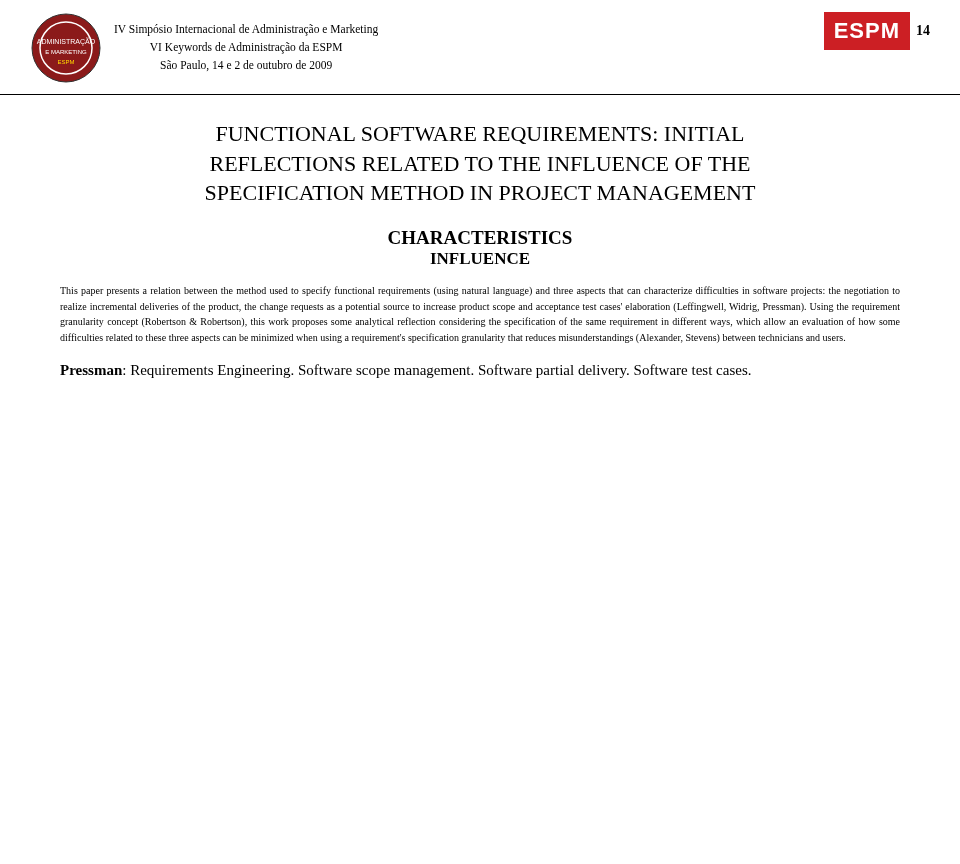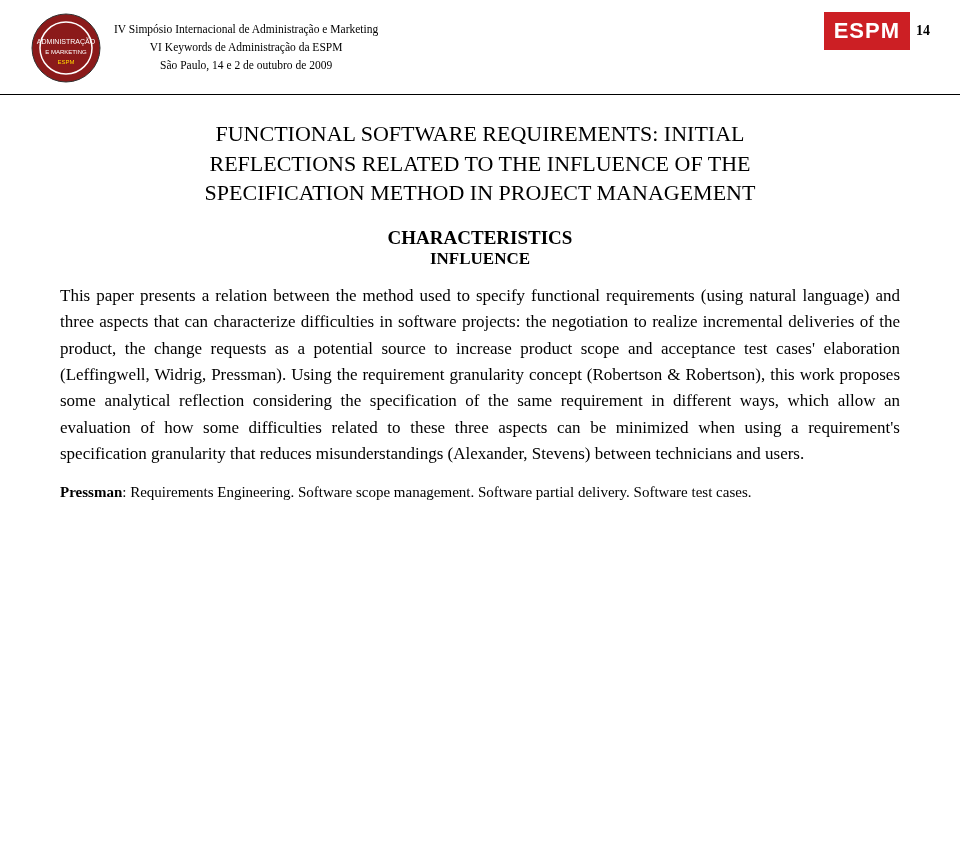--- a/index.html
+++ b/index.html
@@ -95,21 +95,21 @@
     }
 
     .abstract-title {
       text-align: center;
       font-size: 17px;
       font-weight: bold;
       margin-bottom: 14px;
     }
 
     .body-text {
-      font-size: 17px;
+      font-size: 10px;
       line-height: 1.55;
       text-align: justify;
       margin-bottom: 14px;
       font-family: Liberation Serif, serif;
     }
 
     .keywords-text {
       font-size: 15px;
       line-height: 1.55;
       text-align: justify;

